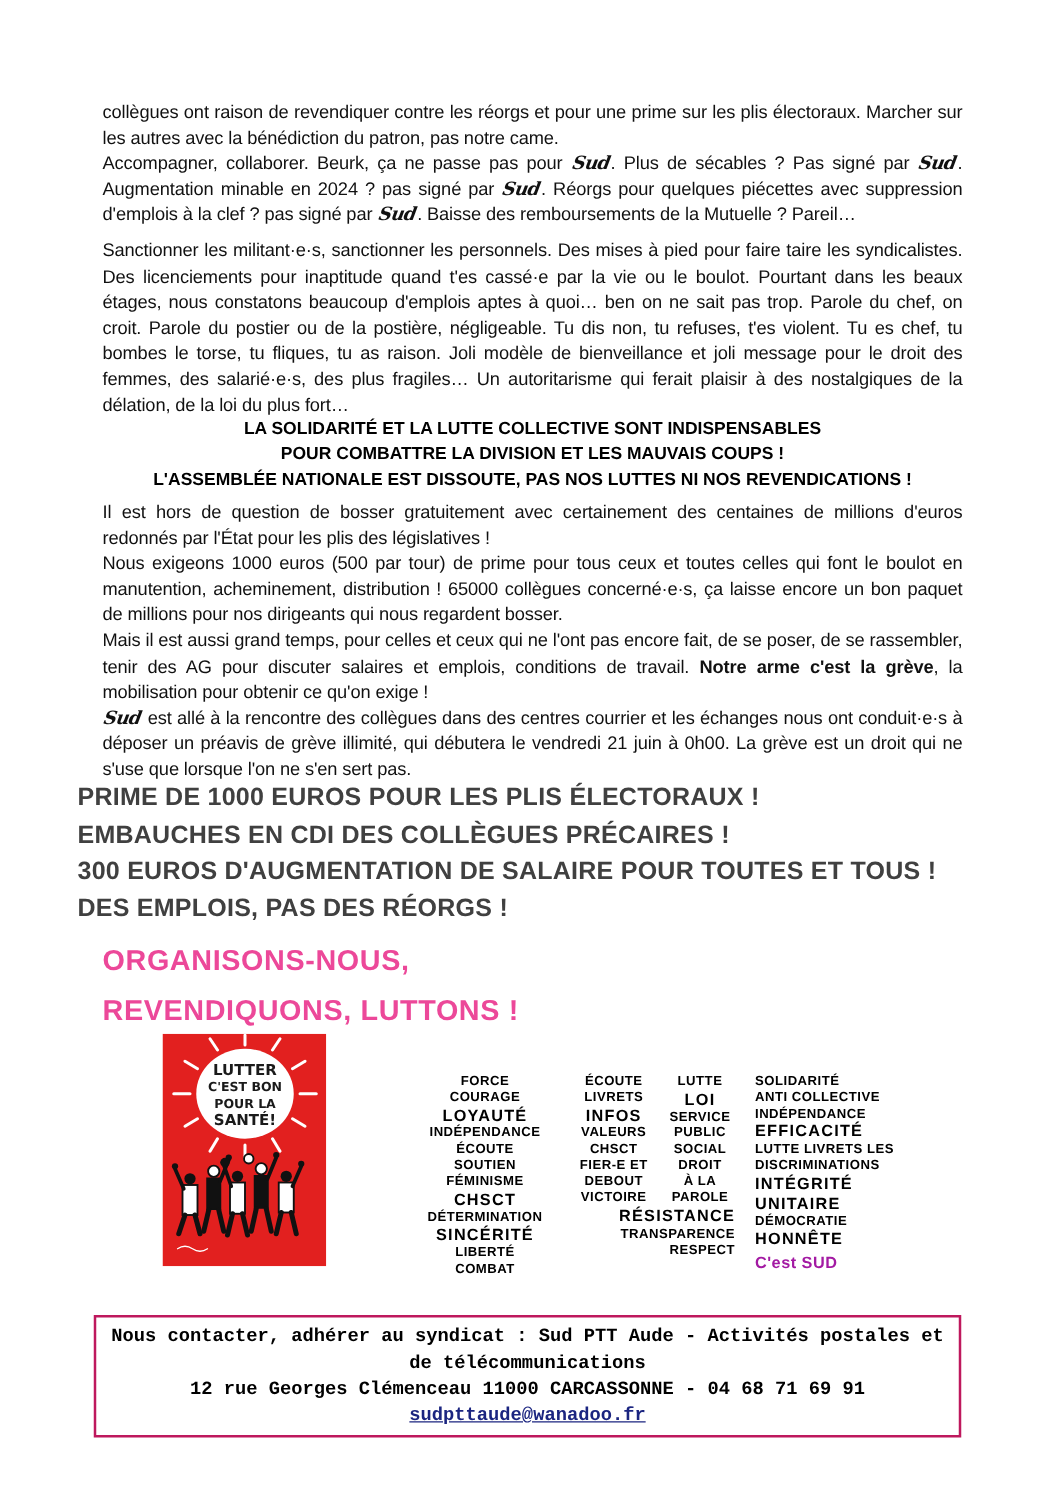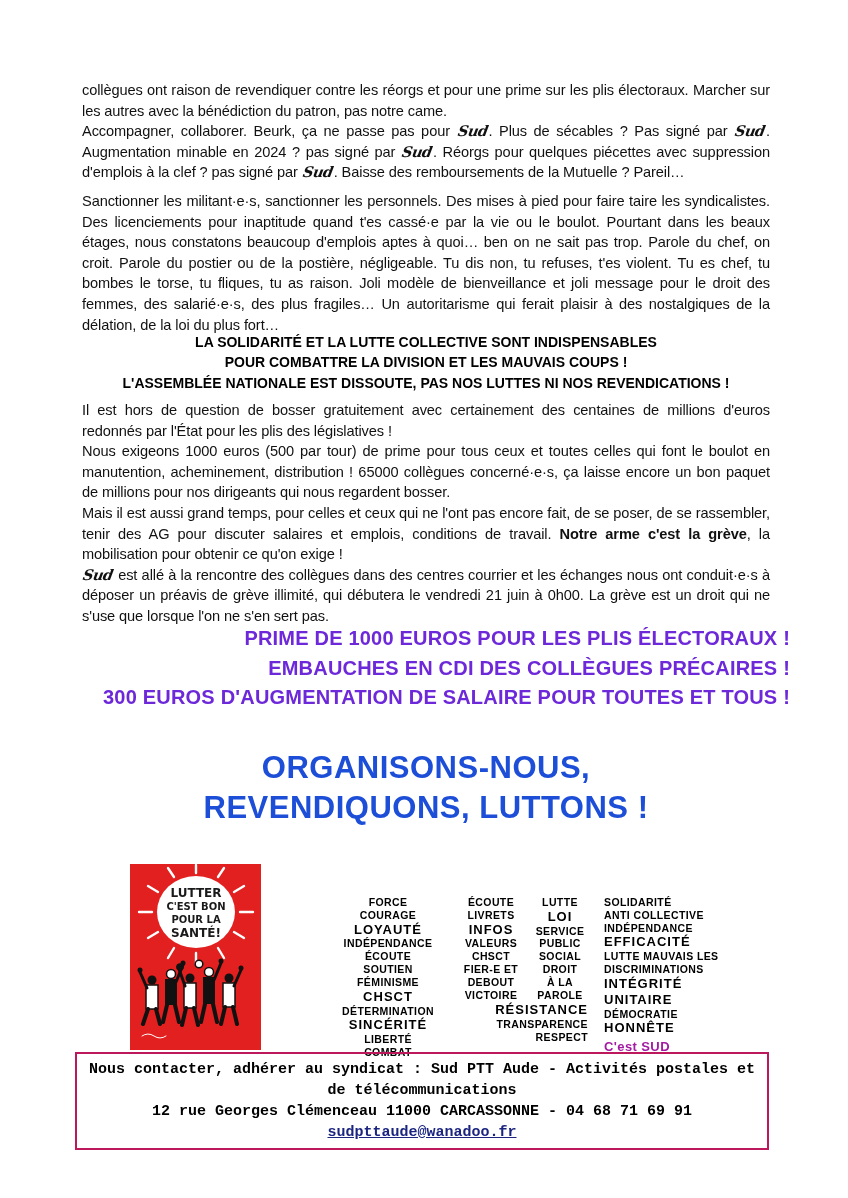--- a/index.html
+++ b/index.html
@@ -8,25 +8,25 @@
   .content{position:absolute;left:82px;width:688px;}
   .para{font-size:14.6px;line-height:20.6px;text-align:justify;letter-spacing:-0.1px;}
   .para-gap{margin-top:8px;}
   .seg-n{font-weight:400;}
   .seg-b{font-weight:700;}
   .seg-logo{font-family:"DejaVu Serif",serif;font-style:italic;font-weight:700;
             display:inline-block;transform:skewX(-10deg);letter-spacing:-0.5px;padding:0 1px;}
   .headline{position:absolute;left:82px;width:688px;top:332px;text-align:center;
             font-weight:700;font-size:14px;line-height:20.4px;color:#000;}
   .block2{top:400px;}
-  .demands{position:absolute;left:62px;width:728px;top:624px;text-align:right;
-           font-weight:700;font-size:20px;line-height:29.5px;color:#6d28d9;letter-spacing:0.2px;}
-  .slogan{position:absolute;left:82px;width:688px;top:748px;text-align:center;
-          font-weight:700;font-size:31px;line-height:40px;color:#1d4ed8;letter-spacing:0.5px;}
-  .figures{position:absolute;left:0;top:864px;width:728px;height:200px;}
+  .demands{position:absolute;left:62px;width:728px;top:624px;text-align:left;
+           font-weight:700;font-size:20px;line-height:29.5px;color:#404040;letter-spacing:0.2px;}
+  .slogan{position:absolute;left:82px;width:688px;top:748px;text-align:left;
+          font-weight:700;font-size:23px;line-height:40px;color:#ec4899;letter-spacing:0.5px;}
+  .figures{position:absolute;left:0;top:827px;width:728px;height:200px;}
   .poster{position:absolute;left:130px;top:0;width:131px;height:186px;}
   .wordcloud{position:absolute;left:332px;top:32px;width:402px;display:flex;gap:16px;
              font-weight:700;font-size:10.5px;line-height:1.22;letter-spacing:0.4px;color:#000;}
   .wc-col{display:flex;flex-direction:column;}
   .wc-s{width:112px;align-items:center;text-align:center;}
   .wc-u{width:128px;}
   .wc-u-top{display:flex;gap:10px;}
   .wc-u-left{width:62px;text-align:center;}
   .wc-u-right{width:56px;text-align:center;}
   .wc-u-bottom{text-align:right;margin-top:1px;}
@@ -60,20 +60,21 @@
     <div class="para"><span class="seg-n">Il est hors de question de bosser gratuitement avec certainement des centaines de millions d'euros redonnés par l'État pour les plis des législatives !</span></div>
     <div class="para"><span class="seg-n">Nous exigeons 1000 euros (500 par tour) de prime pour tous ceux et toutes celles qui font le boulot en manutention, acheminement, distribution ! 65000 collègues concerné·e·s, ça laisse encore un bon paquet de millions pour nos dirigeants qui nous regardent bosser.</span></div>
     <div class="para"><span class="seg-n">Mais il est aussi grand temps, pour celles et ceux qui ne l'ont pas encore fait, de se poser, de se rassembler, tenir des AG pour discuter salaires et emplois, conditions de travail. </span><span class="seg-b">Notre arme c'est la grève</span><span class="seg-n">, la mobilisation pour obtenir ce qu'on exige !</span></div>
     <div class="para"><span class="seg-logo">Sud</span><span class="seg-n"> est allé à la rencontre des collègues dans des centres courrier et les échanges nous ont conduit·e·s à déposer un préavis de grève illimité, qui débutera le vendredi 21 juin à 0h00. La grève est un droit qui ne s'use que lorsque l'on ne s'en sert pas.</span></div>
   </div>
 
   <div class="demands">
     <div>PRIME DE 1000 EUROS POUR LES PLIS ÉLECTORAUX !</div>
     <div>EMBAUCHES EN CDI DES COLLÈGUES PRÉCAIRES !</div>
     <div>300 EUROS D'AUGMENTATION DE SALAIRE POUR TOUTES ET TOUS !</div>
+    <div>DES EMPLOIS, PAS DES RÉORGS !</div>
   </div>
 
   <div class="slogan">
     <div>ORGANISONS-NOUS,</div>
     <div>REVENDIQUONS, LUTTONS !</div>
   </div>
 
   <div class="figures">
 
     <div class="poster">
@@ -191,21 +192,21 @@
             <div class="wc-word">TRANSPARENCE</div>
             <div class="wc-word">RESPECT</div>
           </div>
       </div>
       <div class="wc-col wc-d">
         <div>
             <div class="wc-word">SOLIDARITÉ</div>
             <div class="wc-word">ANTI COLLECTIVE</div>
             <div class="wc-word">INDÉPENDANCE</div>
             <div class="wc-word wc-big">EFFICACITÉ</div>
-            <div class="wc-word">LUTTE MAUVAIS LES</div>
+            <div class="wc-word">LUTTE LIVRETS LES</div>
             <div class="wc-word">DISCRIMINATIONS</div>
             <div class="wc-word wc-big">INTÉGRITÉ</div>
             <div class="wc-word wc-big">UNITAIRE</div>
             <div class="wc-word">DÉMOCRATIE</div>
             <div class="wc-word wc-big">HONNÊTE</div>
           </div>
         <div class="wc-tagline" style="color:#a31aa3;">C'est SUD</div>
       </div>
     </div>
   </div>

